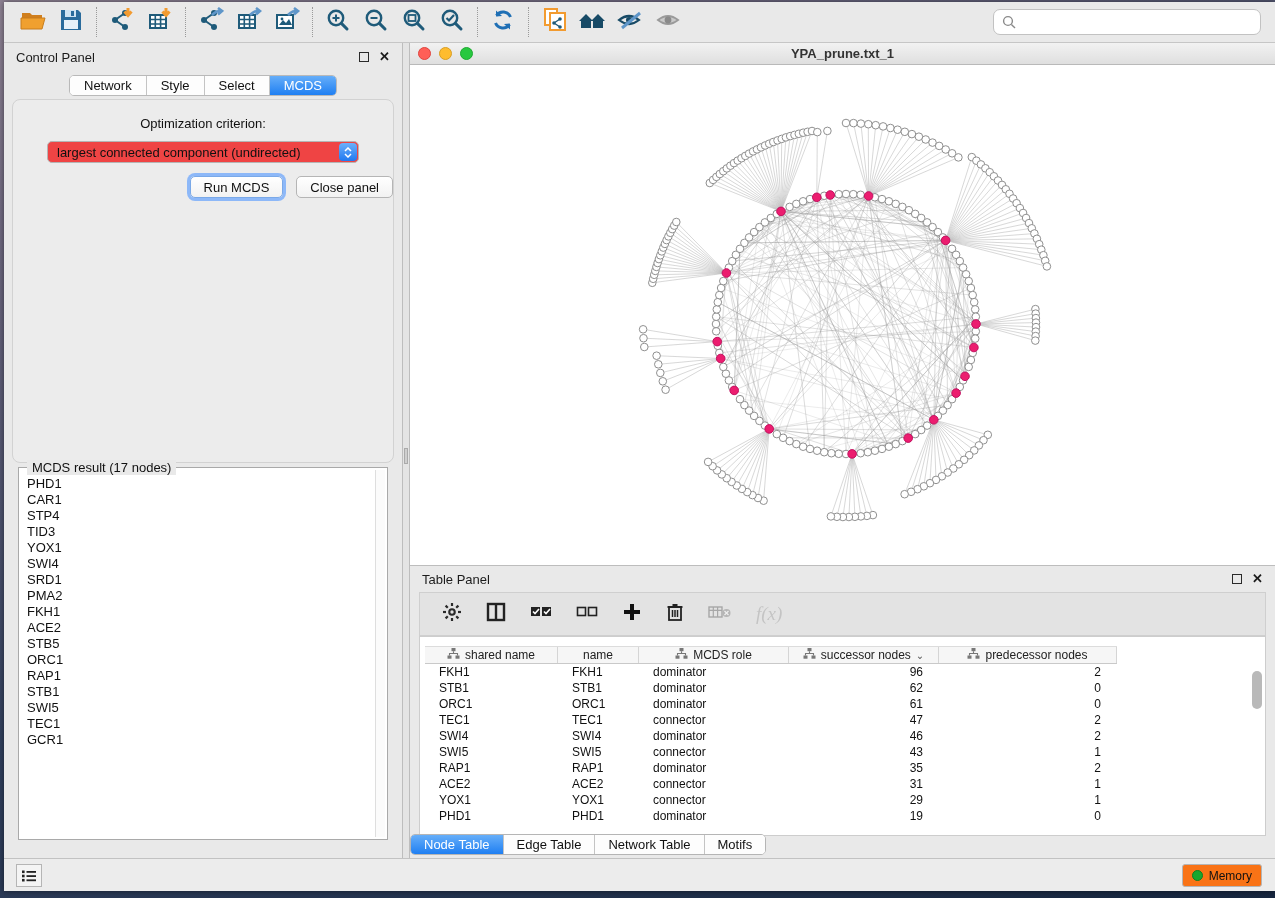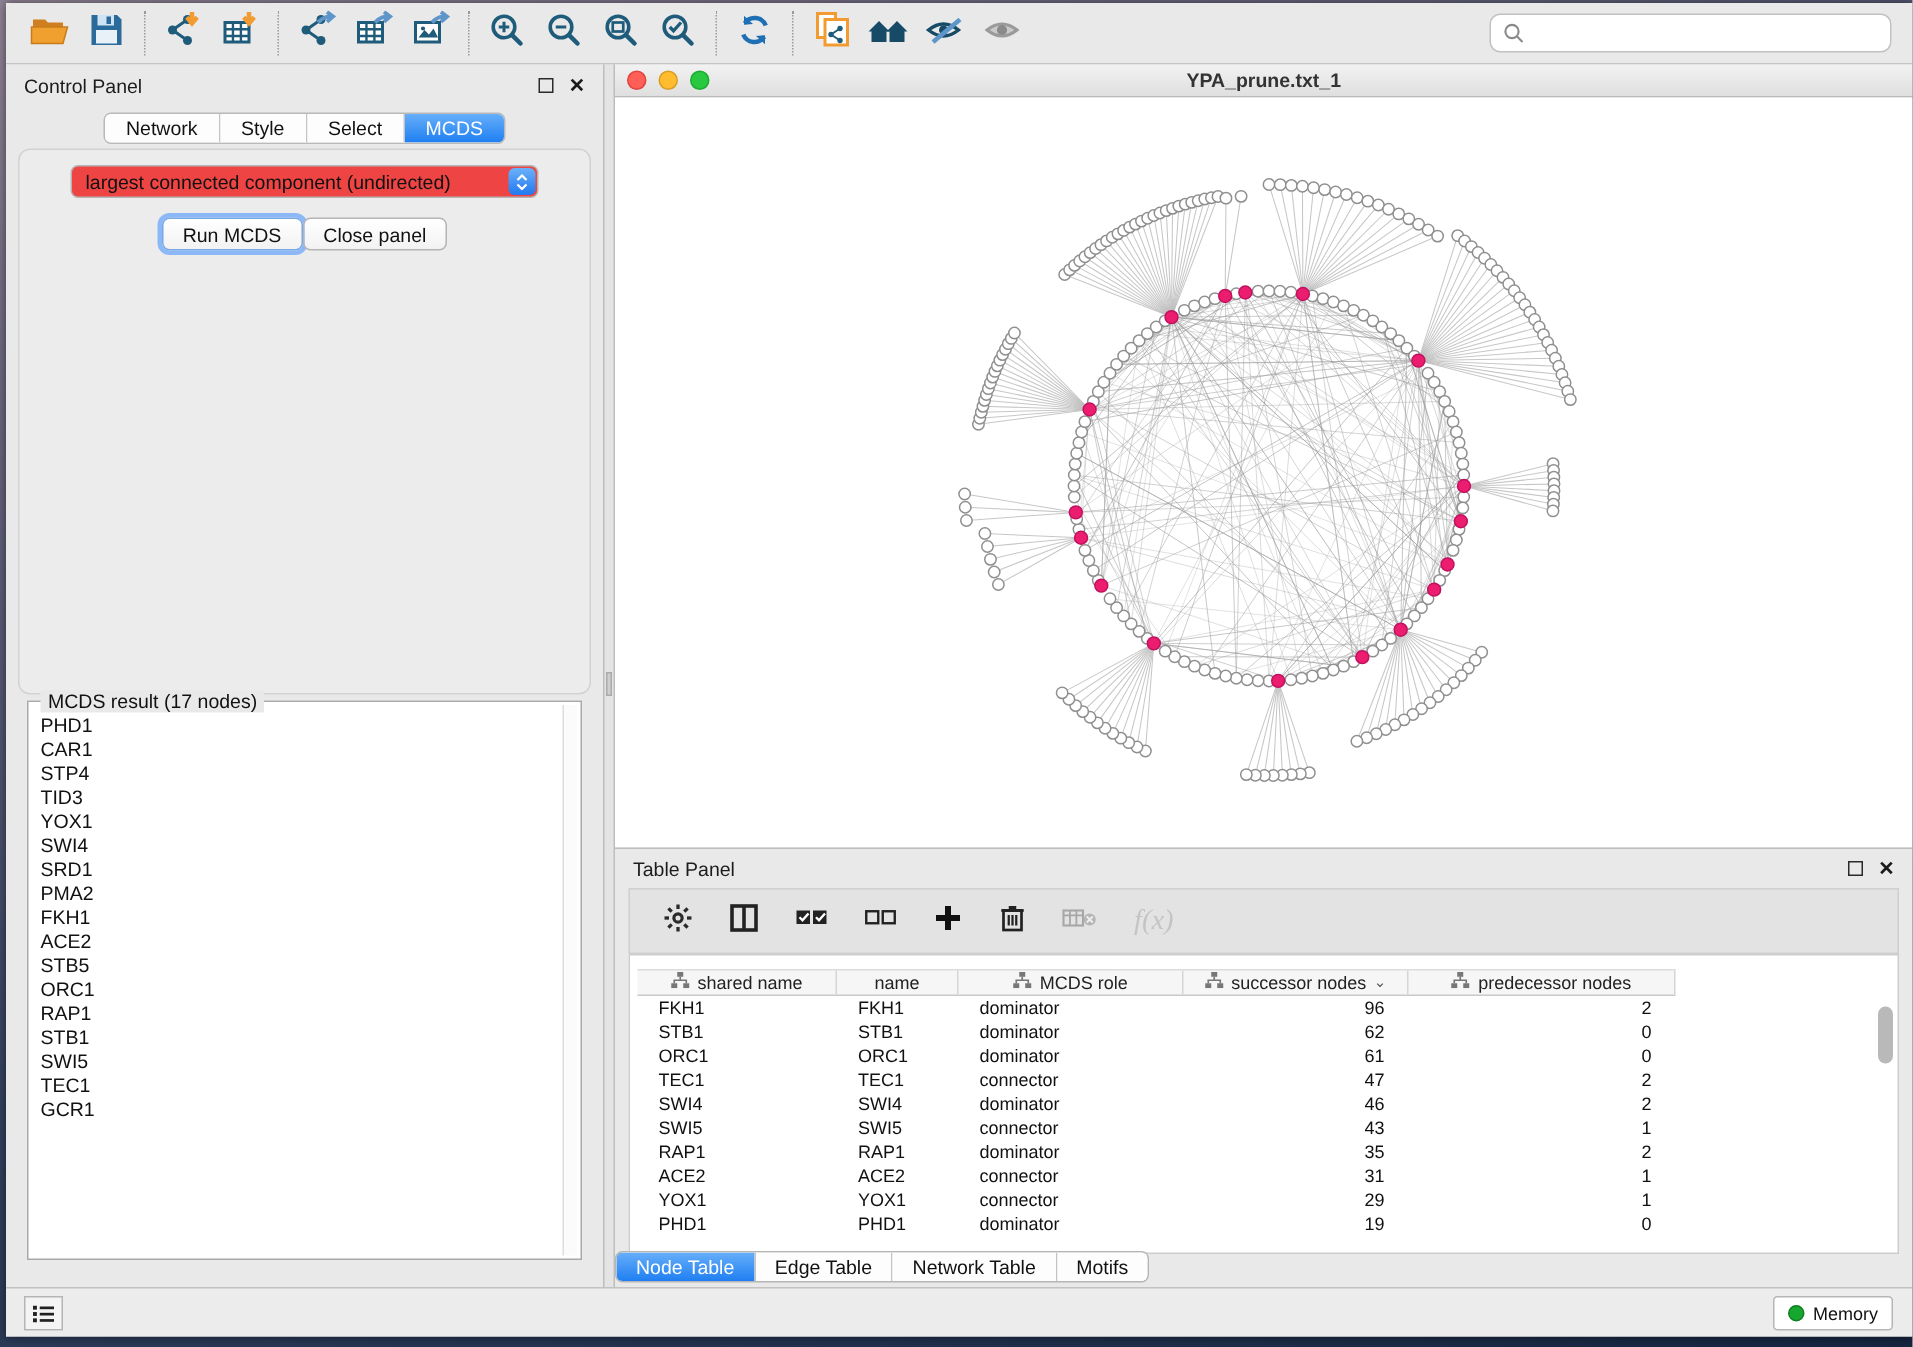--- a/index.html
+++ b/index.html
@@ -48,21 +48,21 @@
     margin:10px auto 0; width:312px; height:22px; background:#ef4444;
     border:1px solid #b5b5b5; border-radius:5px; display:flex; align-items:center;
     font-size:13px; color:#111; padding-left:9px; position:relative;
   }
   .mac-select .stepper {
     position:absolute; right:1px; top:1px; bottom:1px; width:18px; border-radius:4px;
     background:linear-gradient(#6cb0f9,#2079f0); display:flex; flex-direction:column;
     align-items:center; justify-content:center; gap:1px;
   }
   .stepper svg { display:block; }
-  .btn-row { margin-top:13px; display:flex; justify-content:center; gap:0; }
+  .btn-row { margin-top:13px; display:flex; justify-content:flex-end; gap:13px; }
   .mac-btn {
     height:22px; padding:0 13px; background:linear-gradient(#ffffff,#f2f2f2);
     border:1px solid #b5b5b5; border-radius:5px; font-size:13px; color:#111;
     display:flex; align-items:center;
   }
   .mac-btn.focused { box-shadow:0 0 0 3px rgba(91,157,255,.65); border-color:#7aa9e8; }
   .result-group {
     position:absolute; left:14px; right:14px; top:424px; bottom:18px;
     background:#fff; border:1px solid #a9a9a9;
   }
@@ -117,21 +117,21 @@
   .btab:last-child { border-right:none; }
   .btab.active { background:linear-gradient(#66aef9,#1f7ff2); color:#fff; }
   
   .statusbar { position:absolute; left:0; right:0; bottom:0; height:33px; background:#ececec; border-top:1px solid #c2c2c2; }
   .status-list-btn {
     position:absolute; left:12px; top:5px; width:26px; height:23px;
     background:#f4f4f4; border:1px solid #b5b5b5; display:flex; align-items:center; justify-content:center;
   }
   .memory-btn {
     position:absolute; right:13px; top:5px; height:23px; padding:0 9px;
-    background:#ffffff; border:1px solid #b5b5b5; border-radius:3px;
+    background:#f97316; border:1px solid #b5b5b5; border-radius:3px;
     display:flex; align-items:center; gap:6px; font-size:12px; color:#111;
   }
   .memory-dot { width:11px; height:11px; border-radius:50%; background:#17a62e; border:1px solid #0d7f20; }
   .colhead-sort { font-size:10px; color:#555; }
 </style>
 </head>
 <body>
 
 <div class="window">
 
@@ -289,20 +289,21 @@
         <span class="close-ic">✕</span>
       </span>
     </div>
     <div class="seg-tabs" id="ctrl-tabs">
         <span class="seg">Network</span>
         <span class="seg">Style</span>
         <span class="seg">Select</span>
         <span class="seg active">MCDS</span>
       </div>
     <div class="ctrl-inner">
+      <div class="opt-label">Optimization criterion:</div>
       <div class="mac-select">
         <span>largest connected component (undirected)</span>
         <span class="stepper">
           <svg width="8" height="5" viewBox="0 0 8 5">
               <path d="M1 4 L4 1 L7 4" fill="none" stroke="#fff" stroke-width="1.5"></path>
             </svg>
           <svg width="8" height="5" viewBox="0 0 8 5">
               <path d="M1 1 L4 4 L7 1" fill="none" stroke="#fff" stroke-width="1.5"></path>
             </svg>
         </span>

